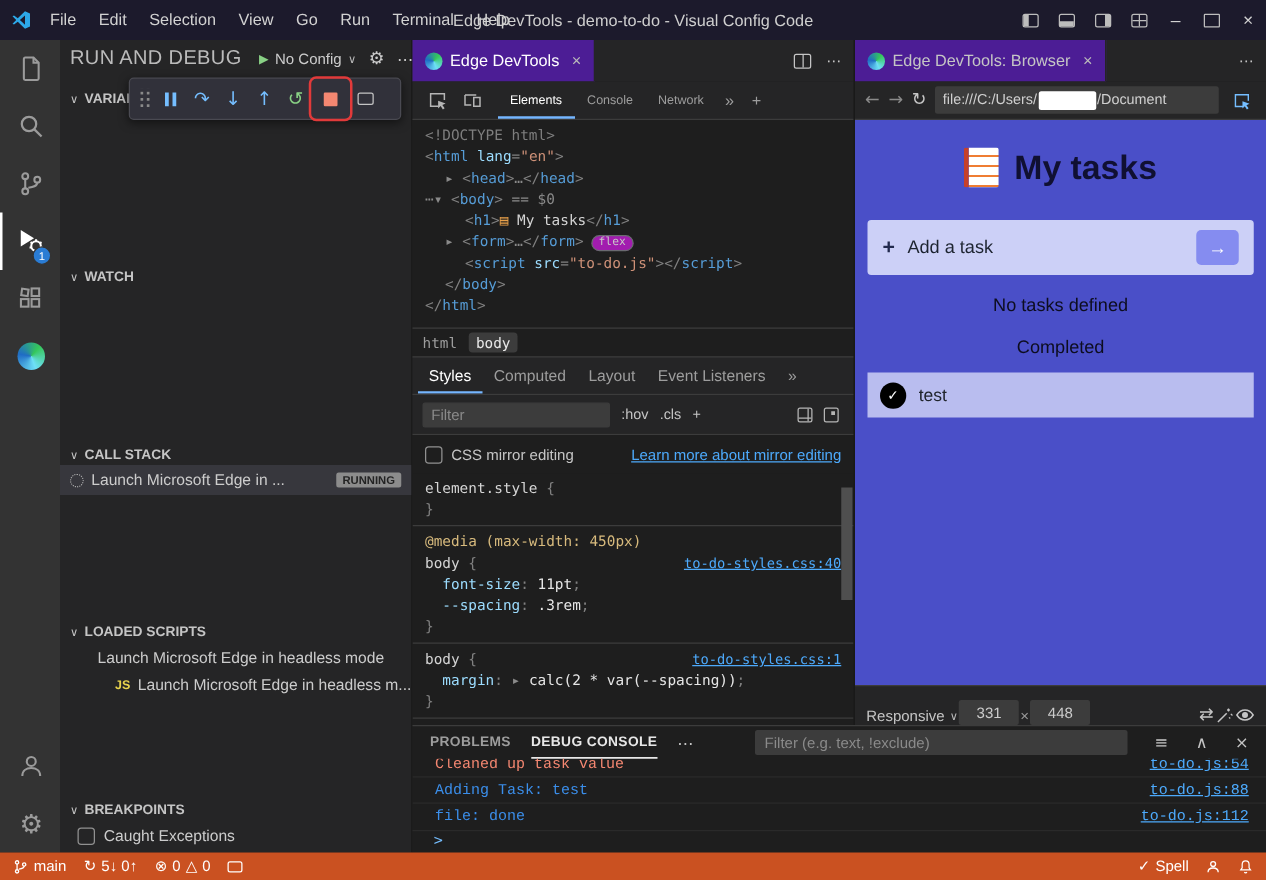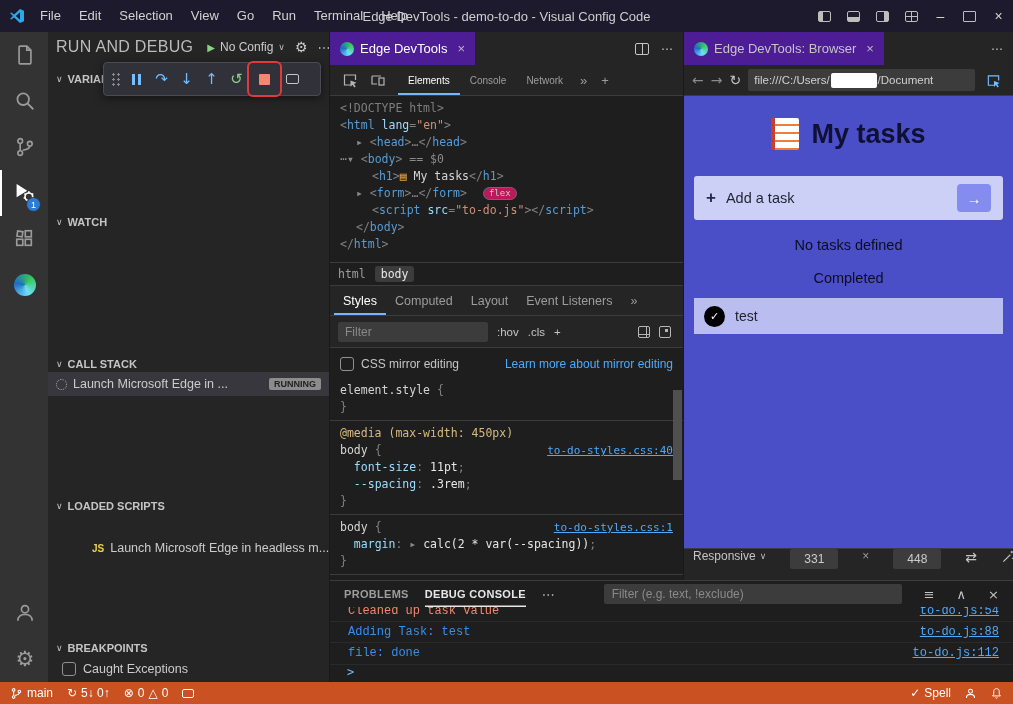--- a/index.html
+++ b/index.html
@@ -92,38 +92,38 @@
   .tk.val{color:#ce9178}
   .tk.pun{color:#808080}
   .tk.gry{color:#8a8a8a}
   .tk.arw{color:#8a8a8a}
   .tk.txt{color:#d4d4d4}
   .tk.ico{color:#e8a04a}
   .tk.sel{color:#d4d4d4}
   .tk.atr{color:#d7ba7d}
   .tk.prp{color:#9cdcfe}
   .tk.vle{color:#e6e6e6}
-  .tk.bdg{display:inline-block;background:#be185d;border:1px solid #6a6a70;color:#c8c8c8;border-radius:8px;font-size:9px;line-height:11px;padding:0 5px;margin-left:16px;vertical-align:1px}
+  .tk.bdg{display:inline-block;background:#a21caf;border:1px solid #6a6a70;color:#c8c8c8;border-radius:8px;font-size:9px;line-height:11px;padding:0 5px;margin-left:6px;vertical-align:1px}
   .crumbs{position:absolute;top:230px;left:0;right:0;height:23px;background:#1e1e1e;border-top:1px solid #3c3c3c;display:flex;align-items:center;gap:9px;padding:0 8px;font:11.5px "DejaVu Sans Mono",monospace}
   .crumb{color:#9d9d9d}
   .crumb.sel{background:#3c3c3c;color:#e8e8e8;padding:1px 6px;border-radius:3px}
   .styletabs{position:absolute;top:253px;left:0;right:0;height:30px;background:#252526;border-top:1px solid #3c3c3c;display:flex;align-items:stretch;padding:0 4px}
   .stab{padding:0 9px;display:flex;align-items:center;font-size:12.5px;color:#9d9d9d;white-space:nowrap}
   .stab.active{color:#fff;box-shadow:inset 0 -2px 0 #75b6ff}
   .filter-row{position:absolute;top:283px;left:0;right:0;height:32px;background:#252526;border-top:1px solid #3c3c3c;display:flex;align-items:center;padding:0 8px;gap:9px}
   .dt-input{width:150px;height:20px;background:#3c3c3c;border:1px solid #3c3c3c;border-radius:2px;color:#ccc;font-size:12px;padding:0 6px}
   ::placeholder{color:#8a8a8a}
   .frbtn{font-size:11.5px;color:#c5c5c5}
   .fric{display:flex;align-items:center}
   .fric.first{margin-left:auto}
   .mini-grid{width:12px;height:12px;border:1px solid #b5b5b5;border-radius:2px;background:linear-gradient(#b5b5b5,#b5b5b5) 7px 0/1px 100% no-repeat,linear-gradient(#b5b5b5,#b5b5b5) 0 7px/100% 1px no-repeat}
   .mini-frame{width:12px;height:12px;border:1px solid #b5b5b5;border-radius:2px;position:relative;margin-right:4px}
   .mini-frame::after{content:'';position:absolute;right:2px;top:2px;width:3px;height:3px;background:#b5b5b5}
   .mirror-row{position:absolute;top:315px;left:0;right:0;height:32px;background:#1e1e1e;border-top:1px solid #3c3c3c;display:flex;align-items:center;gap:7px;padding:0 10px;font-size:12px;color:#c5c5c5}
-  .link{color:var(--accent-link);margin-left:auto;white-space:nowrap}
+  .link{color:var(--accent-link);text-decoration:underline;margin-left:auto;white-space:nowrap}
   .styles-pane{position:absolute;top:347px;left:0;right:0;bottom:0;overflow:hidden;font:11.5px/17px "DejaVu Sans Mono",monospace;padding-top:3px}
   .style-line{display:flex;justify-content:space-between;align-items:baseline;padding:0 10px;min-height:17px}
   .sl-left{white-space:pre}
   .css-link{color:var(--accent-link);text-decoration:underline;font-size:11px;flex:none;margin-left:8px}
   .rule-div{border-top:1px solid #3c3c3c;margin:4px 0}
   .styles-scroll{position:absolute;right:1px;top:358px;width:9px;height:90px;background:#4f4f4f;z-index:5}
 
   
   #right{position:absolute;left:683px;top:32px;width:330px;height:548px;background:#1e1e1e;border-left:1px solid #191919}
   .nav-bar{height:31px;background:#252526;display:flex;align-items:center;gap:7px;padding:0 8px;border-bottom:1px solid #3c3c3c}
@@ -136,21 +136,21 @@
   .notebook-icon{width:28px;height:32px;border-radius:2px;background:repeating-linear-gradient(180deg,#fff 0 6px,#ef7d33 6px 8px);border-left:4px solid #c7402a}
   .app-title{font-size:27px;font-weight:700;color:#101032}
   .add-row{position:absolute;left:10px;right:10px;top:80px;height:44px;background:var(--add-row-bg);border-radius:3px;display:flex;align-items:center;padding:0 12px;gap:10px}
   .plus{font-size:17px;font-weight:700;color:#222a4e}
   .add-label{font-size:14.5px;color:#1d2430}
   .go-btn{margin-left:auto;width:34px;height:28px;border-radius:4px;background:#858cf0;color:#fff;display:flex;align-items:center;justify-content:center;font-size:15px}
   .center-text{position:absolute;left:0;right:0;text-align:center;font-size:14.5px;color:#0d0d1f}
   .task-row{position:absolute;left:10px;right:10px;top:202px;height:36px;background:var(--task-row-bg);display:flex;align-items:center;gap:10px;padding:0 10px}
   .check{width:21px;height:21px;border-radius:50%;background:#000;color:#fff;display:flex;align-items:center;justify-content:center;font-size:11px;flex:none}
   .task-label{font-size:14px;color:#20242c}
-  .device-bar{position:absolute;left:0;right:0;bottom:0;height:32px;background:#252526;border-top:1px solid #3c3c3c;display:flex;align-items:flex-start;gap:24px;padding:0 9px;font-size:12px;color:#c5c5c5}
+  .device-bar{position:absolute;left:0;right:0;bottom:0;height:32px;background:#252526;border-top:1px solid #3c3c3c;display:flex;align-items:flex-end;gap:1px;padding:0 9px;font-size:12px;color:#c5c5c5}
   .dim-input{width:48px;height:20px;background:#3c3c3c;border:none;border-radius:2px;color:#ccc;font-size:12px;text-align:center}
   .times{color:#9a9a9a}
   .db-ic{color:#c5c5c5;font-size:14px;display:flex;align-items:center;font-family:"DejaVu Sans",sans-serif}
   .db-ic.push{margin-left:auto}
 
   
   #bottom{position:absolute;left:330px;top:580px;width:683px;height:102px;background:#1e1e1e;border-top:1px solid #3c3c3c}
   .bp-head{height:26px;display:flex;align-items:center;padding:0 14px;gap:16px}
   .bp-tab{font-size:11px;color:#9d9d9d;letter-spacing:.3px;height:100%;display:flex;align-items:center;font-weight:700}
   .bp-tab.active{color:#e7e7e7;box-shadow:inset 0 -1.5px 0 #e7e7e7}
@@ -293,20 +293,23 @@
   </div>
   <div class="cs-item">
     <span class="spin"></span>
     <span class="cs-label">Launch Microsoft Edge in ...</span>
     <span class="run-badge">RUNNING</span>
   </div>
   <div class="section" style="top:463px">
     <span class="chev2">∨</span>
     <span>LOADED SCRIPTS</span>
   </div>
+  <div class="ls-item" style="top:483px;padding-left:30px">
+    <span>Launch Microsoft Edge in headless mode</span>
+  </div>
   <div class="ls-item" style="top:505px;padding-left:44px">
     <span class="js-ic">JS</span>
     <span>Launch Microsoft Edge in headless m...</span>
   </div>
   <div class="section" style="top:605px">
     <span class="chev2">∨</span>
     <span>BREAKPOINTS</span>
   </div>
   <div class="bp-item">
     <input type="checkbox" style="">

